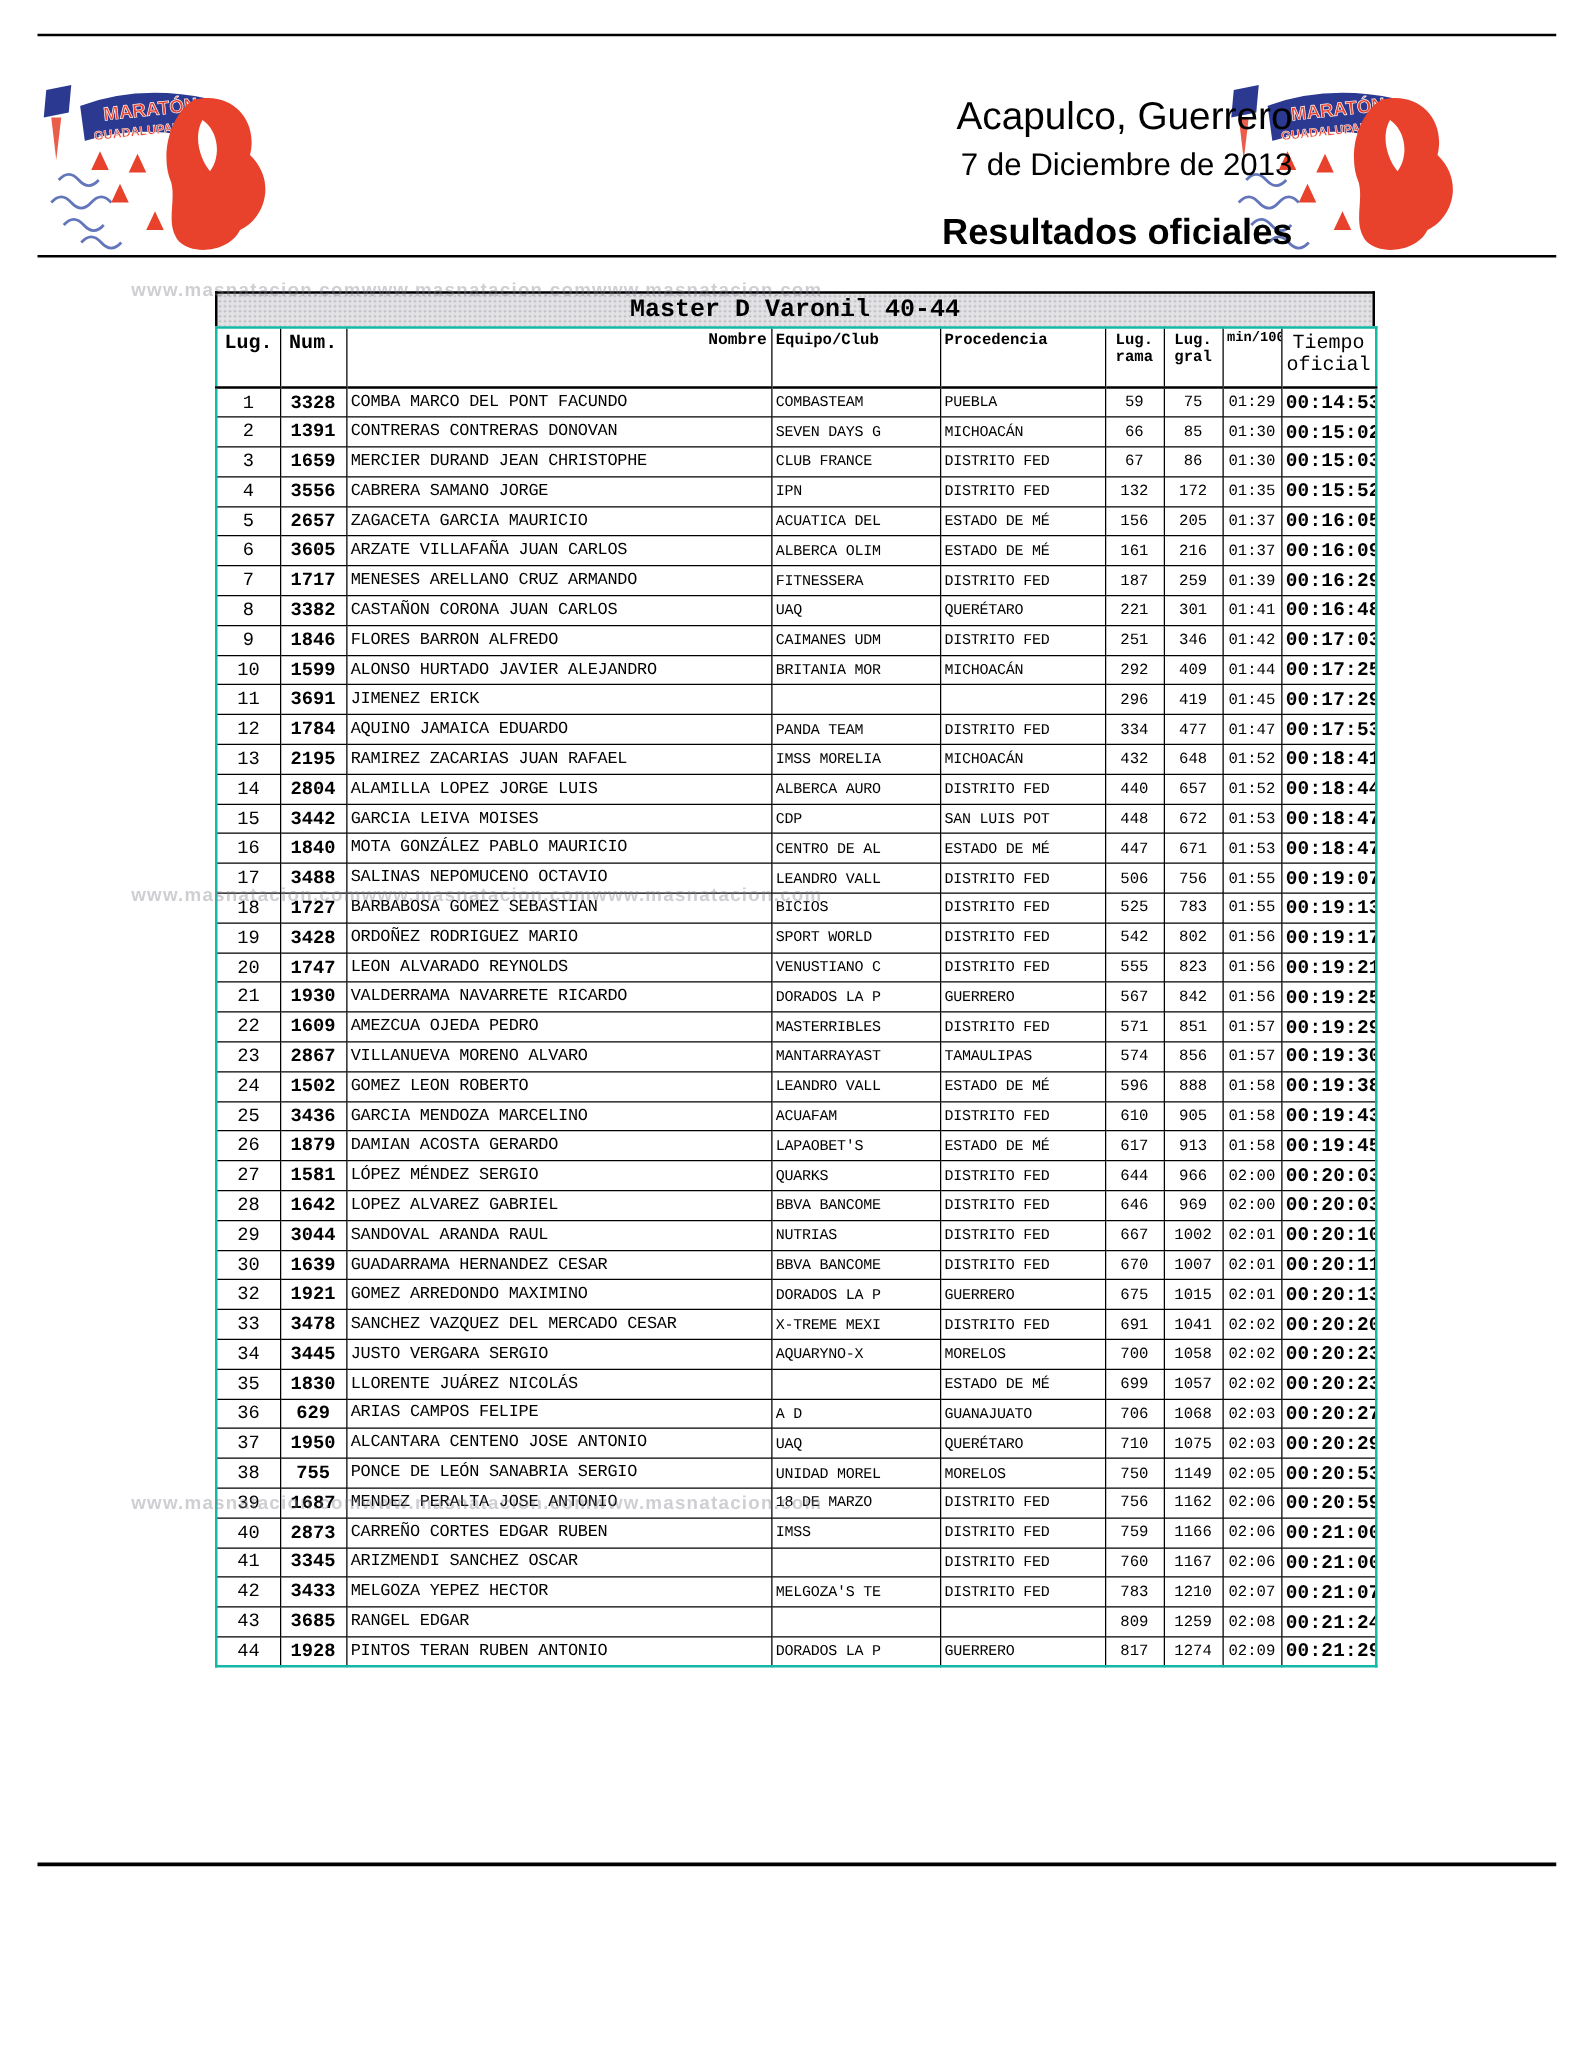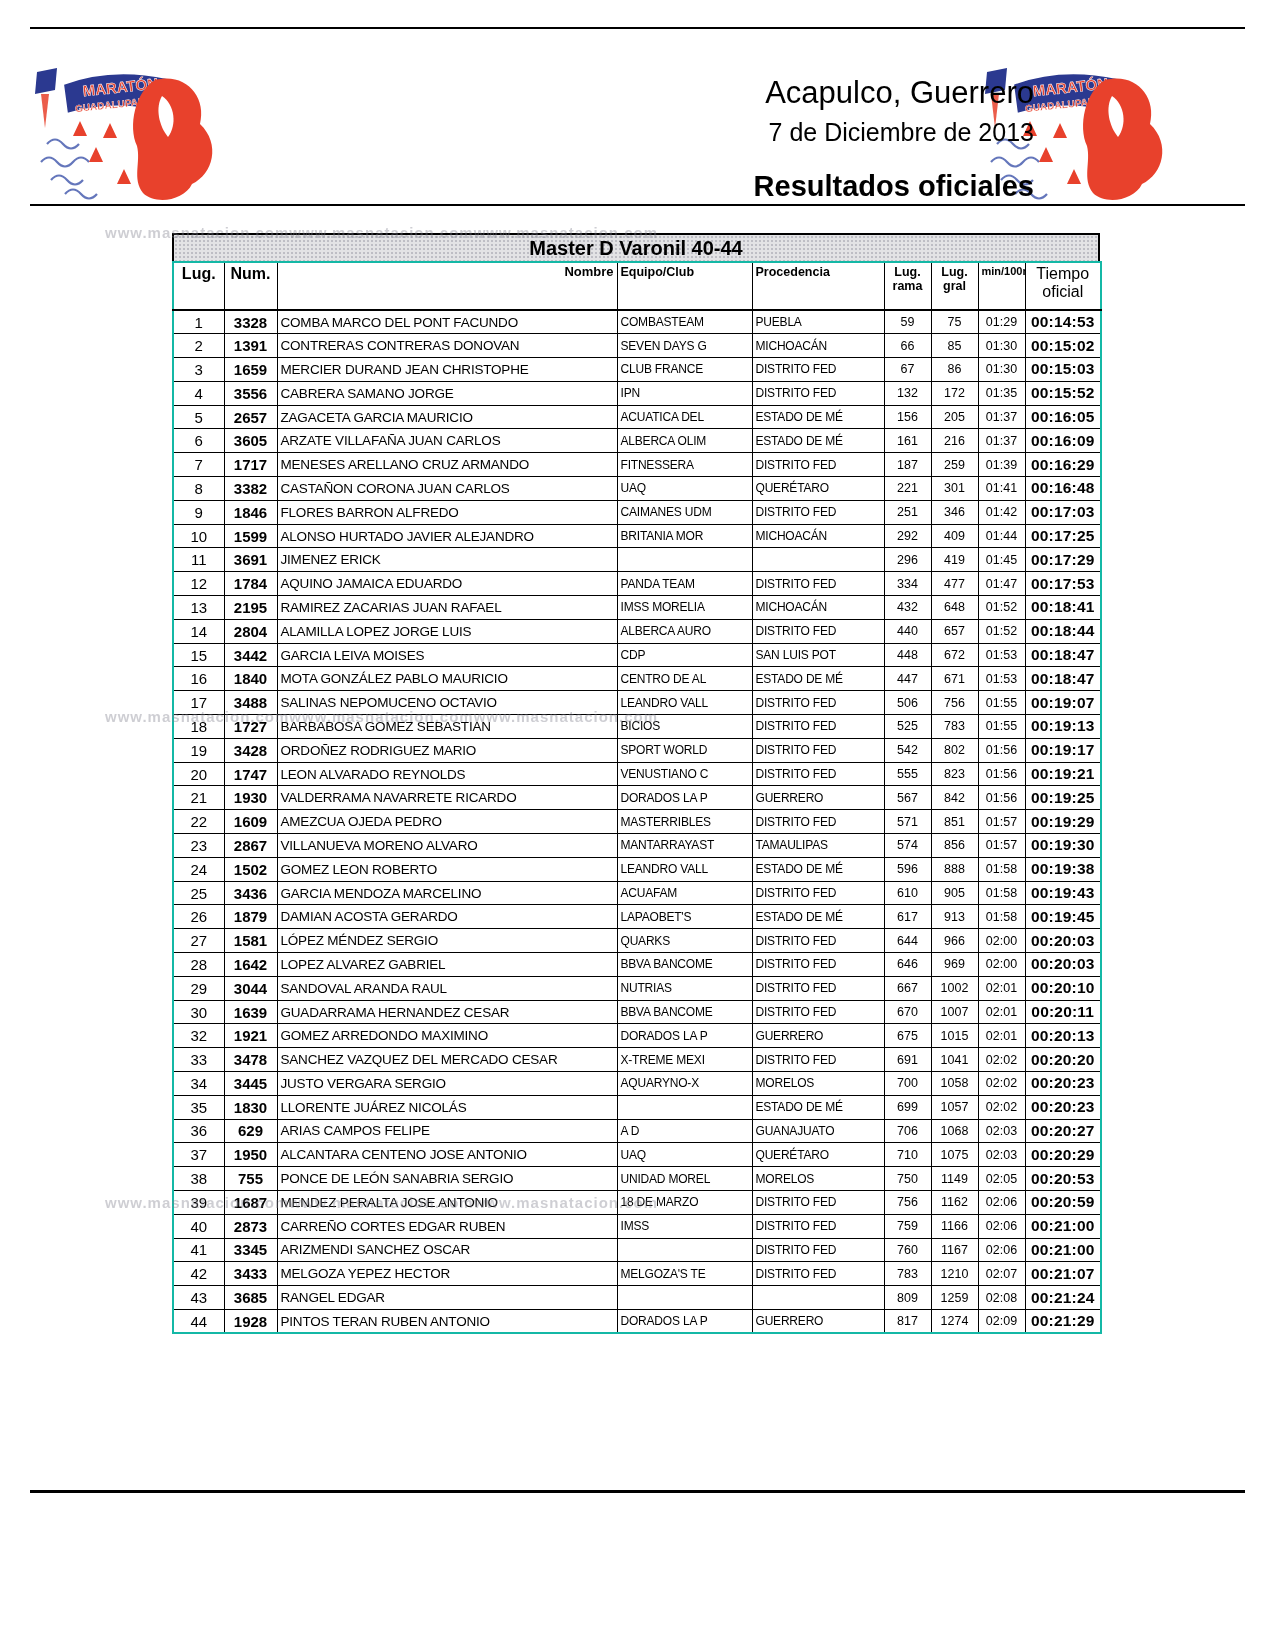--- a/index.html
+++ b/index.html
@@ -22,36 +22,36 @@
   .head-date{font-size:25px;margin-top:4px;}
   .head-sub{font-size:29px;font-weight:bold;margin-top:20px;}
 
   .watermark{
     position:absolute;left:105px;width:1065px;display:flex;justify-content:flex-start;
     font-size:15px;letter-spacing:1px;color:rgba(125,125,140,0.38);
     z-index:5;pointer-events:none;font-weight:bold;
   }
   .wm1{top:224px;} .wm2{top:708px;} .wm3{top:1194px;}
 
-  .table-wrap{position:absolute;top:233px;left:172px;width:928px;z-index:2;}
+  .table-wrap{position:absolute;top:233px;left:172px;width:928px;z-index:2;font-family:Liberation Mono, monospace;}
   .table-title{
     border:2px solid #000;border-bottom:none;box-sizing:border-box;
     height:28px;text-align:center;font-size:20px;font-weight:bold;line-height:27px;
     background-color:#e3e3e5;
     background-image:radial-gradient(rgba(160,160,170,.55) 1px, transparent 1px);
     background-size:4px 4px;
   }
   table{border-collapse:collapse;table-layout:fixed;width:928px;background:transparent;}
   table{border:2px solid #14b8a6;}
   th,td{border:1px solid #000;padding:0 3px;box-sizing:border-box;overflow:hidden;white-space:nowrap;}
   thead th{border-bottom:2px solid #000;vertical-align:top;white-space:pre-line;padding-top:2px;height:48px;font-weight:bold;line-height:1.15;}
   tbody tr{height:23.8px;}
   
   .c-place{width:51px;} .c-num{width:53px;} .c-name{width:340px;} .c-team{width:135px;}
-  .c-origin{width:132px;} .c-rama{width:47px;} .c-gral{width:47px;} .c-pace{width:47px;} .c-time{width:76px;border-radius:19px;}
+  .c-origin{width:132px;} .c-rama{width:47px;} .c-gral{width:47px;} .c-pace{width:47px;} .c-time{width:76px;}
 
   th.c-place,th.c-num{font-size:16px;text-align:center;}
   th.c-name{font-size:13px;text-align:right;}
   th.c-team,th.c-origin{font-size:12.5px;text-align:left;}
   th.c-rama,th.c-gral{font-size:12.5px;text-align:center;}
   th.c-pace{font-size:11px;text-align:center;font-weight:bold;}
   th.c-time{font-size:16px;text-align:center;font-weight:normal;}
 
   td.c-place{text-align:center;font-size:15px;}
   td.c-num{text-align:center;font-size:15px;font-weight:bold;}

